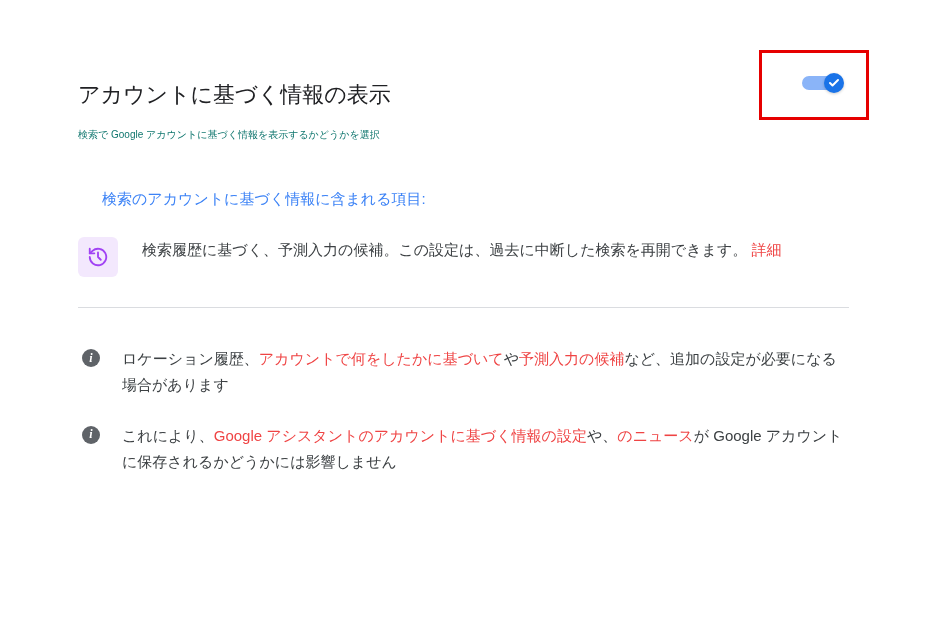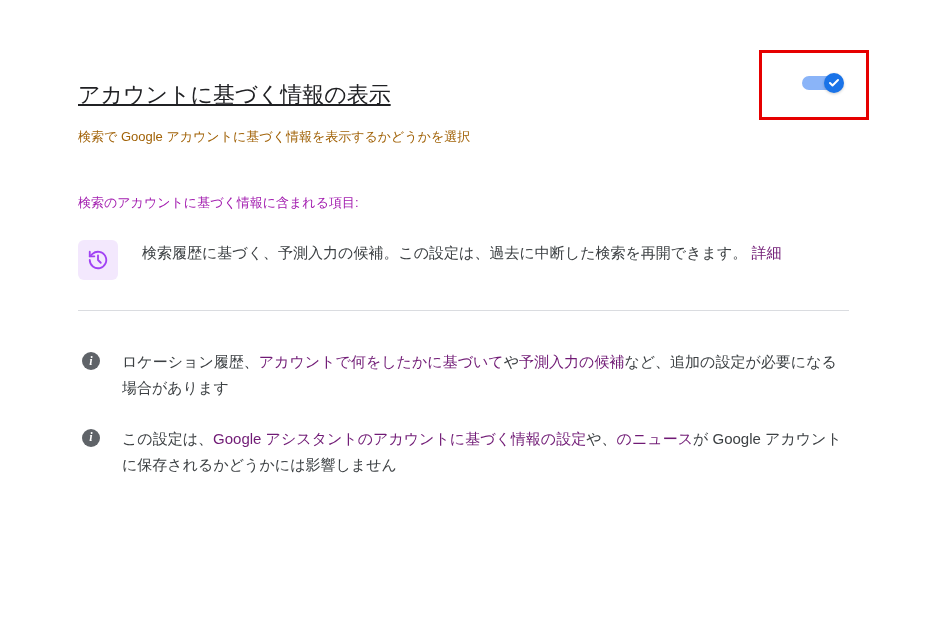--- a/index.html
+++ b/index.html
@@ -16,25 +16,24 @@
     .header-row {
       display: flex;
       justify-content: space-between;
       align-items: flex-start;
     }
     .title {
       font-size: 22px;
       font-weight: 400;
       color: #202124;
       margin-bottom: 18px;
-      text-decoration: underline;
     }
     .subtitle {
-      font-size: 13px;
-      color: #a16207;
+      font-size: 10px;
+      color: #0f766e;
       margin-bottom: 48px;
     }
     .toggle-highlight {
       border: 3px solid #e60000;
       padding: 18px 22px 18px 40px;
       margin-top: -30px;
       margin-right: -20px;
     }
     .toggle {
       position: relative;
@@ -59,23 +58,24 @@
       height: 20px;
       border-radius: 50%;
       background: #1a73e8;
       display: flex;
       align-items: center;
       justify-content: center;
       box-shadow: 0 1px 3px rgba(0,0,0,0.2);
     }
     .toggle-thumb svg { display: block; }
     .section-label {
-      font-size: 13px;
-      color: #a21caf;
+      font-size: 15px;
+      color: #3b82f6;
       margin-bottom: 28px;
+      margin-left: 24px;
     }
     .item-row {
       display: flex;
       align-items: flex-start;
       gap: 24px;
       margin-bottom: 28px;
     }
     .item-icon {
       flex: 0 0 40px;
       width: 40px;
@@ -89,21 +89,21 @@
     .item-icon.purple { background: #f3e8fd; }
     .item-icon.orange { background: #feefc3; }
     .item-icon svg { display: block; }
     .item-text {
       font-size: 15px;
       line-height: 1.75;
       color: #3c4043;
       padding-top: 0px;
     }
     .link {
-      color: #701a75;
+      color: #ef4444;
       text-decoration: none;
       cursor: pointer;
     }
     .divider {
       border: none;
       border-top: 1px solid #dadce0;
       margin: 30px 0 38px 0;
     }
     .info-row {
       display: flex;
@@ -177,17 +177,17 @@
   <div class="info-row">
     <div class="info-icon">i</div>
     <div class="info-text">
       <span>ロケーション履歴、</span><a class="link">アカウントで何をしたかに基づいて</a><span>や</span><a class="link">予測入力の候補</a><span>など、追加の設定が必要になる場合があります</span>
     </div>
   </div>
 
   <div class="info-row">
     <div class="info-icon">i</div>
     <div class="info-text">
-      <span>この設定は、</span><a class="link">Google アシスタントのアカウントに基づく情報の設定</a><span>や、</span><a class="link">のニュース</a><span>が Google アカウントに保存されるかどうかには影響しません</span>
+      <span>これにより、</span><a class="link">Google アシスタントのアカウントに基づく情報の設定</a><span>や、</span><a class="link">のニュース</a><span>が Google アカウントに保存されるかどうかには影響しません</span>
     </div>
   </div>
 
 </div>
 
 </body></html>

